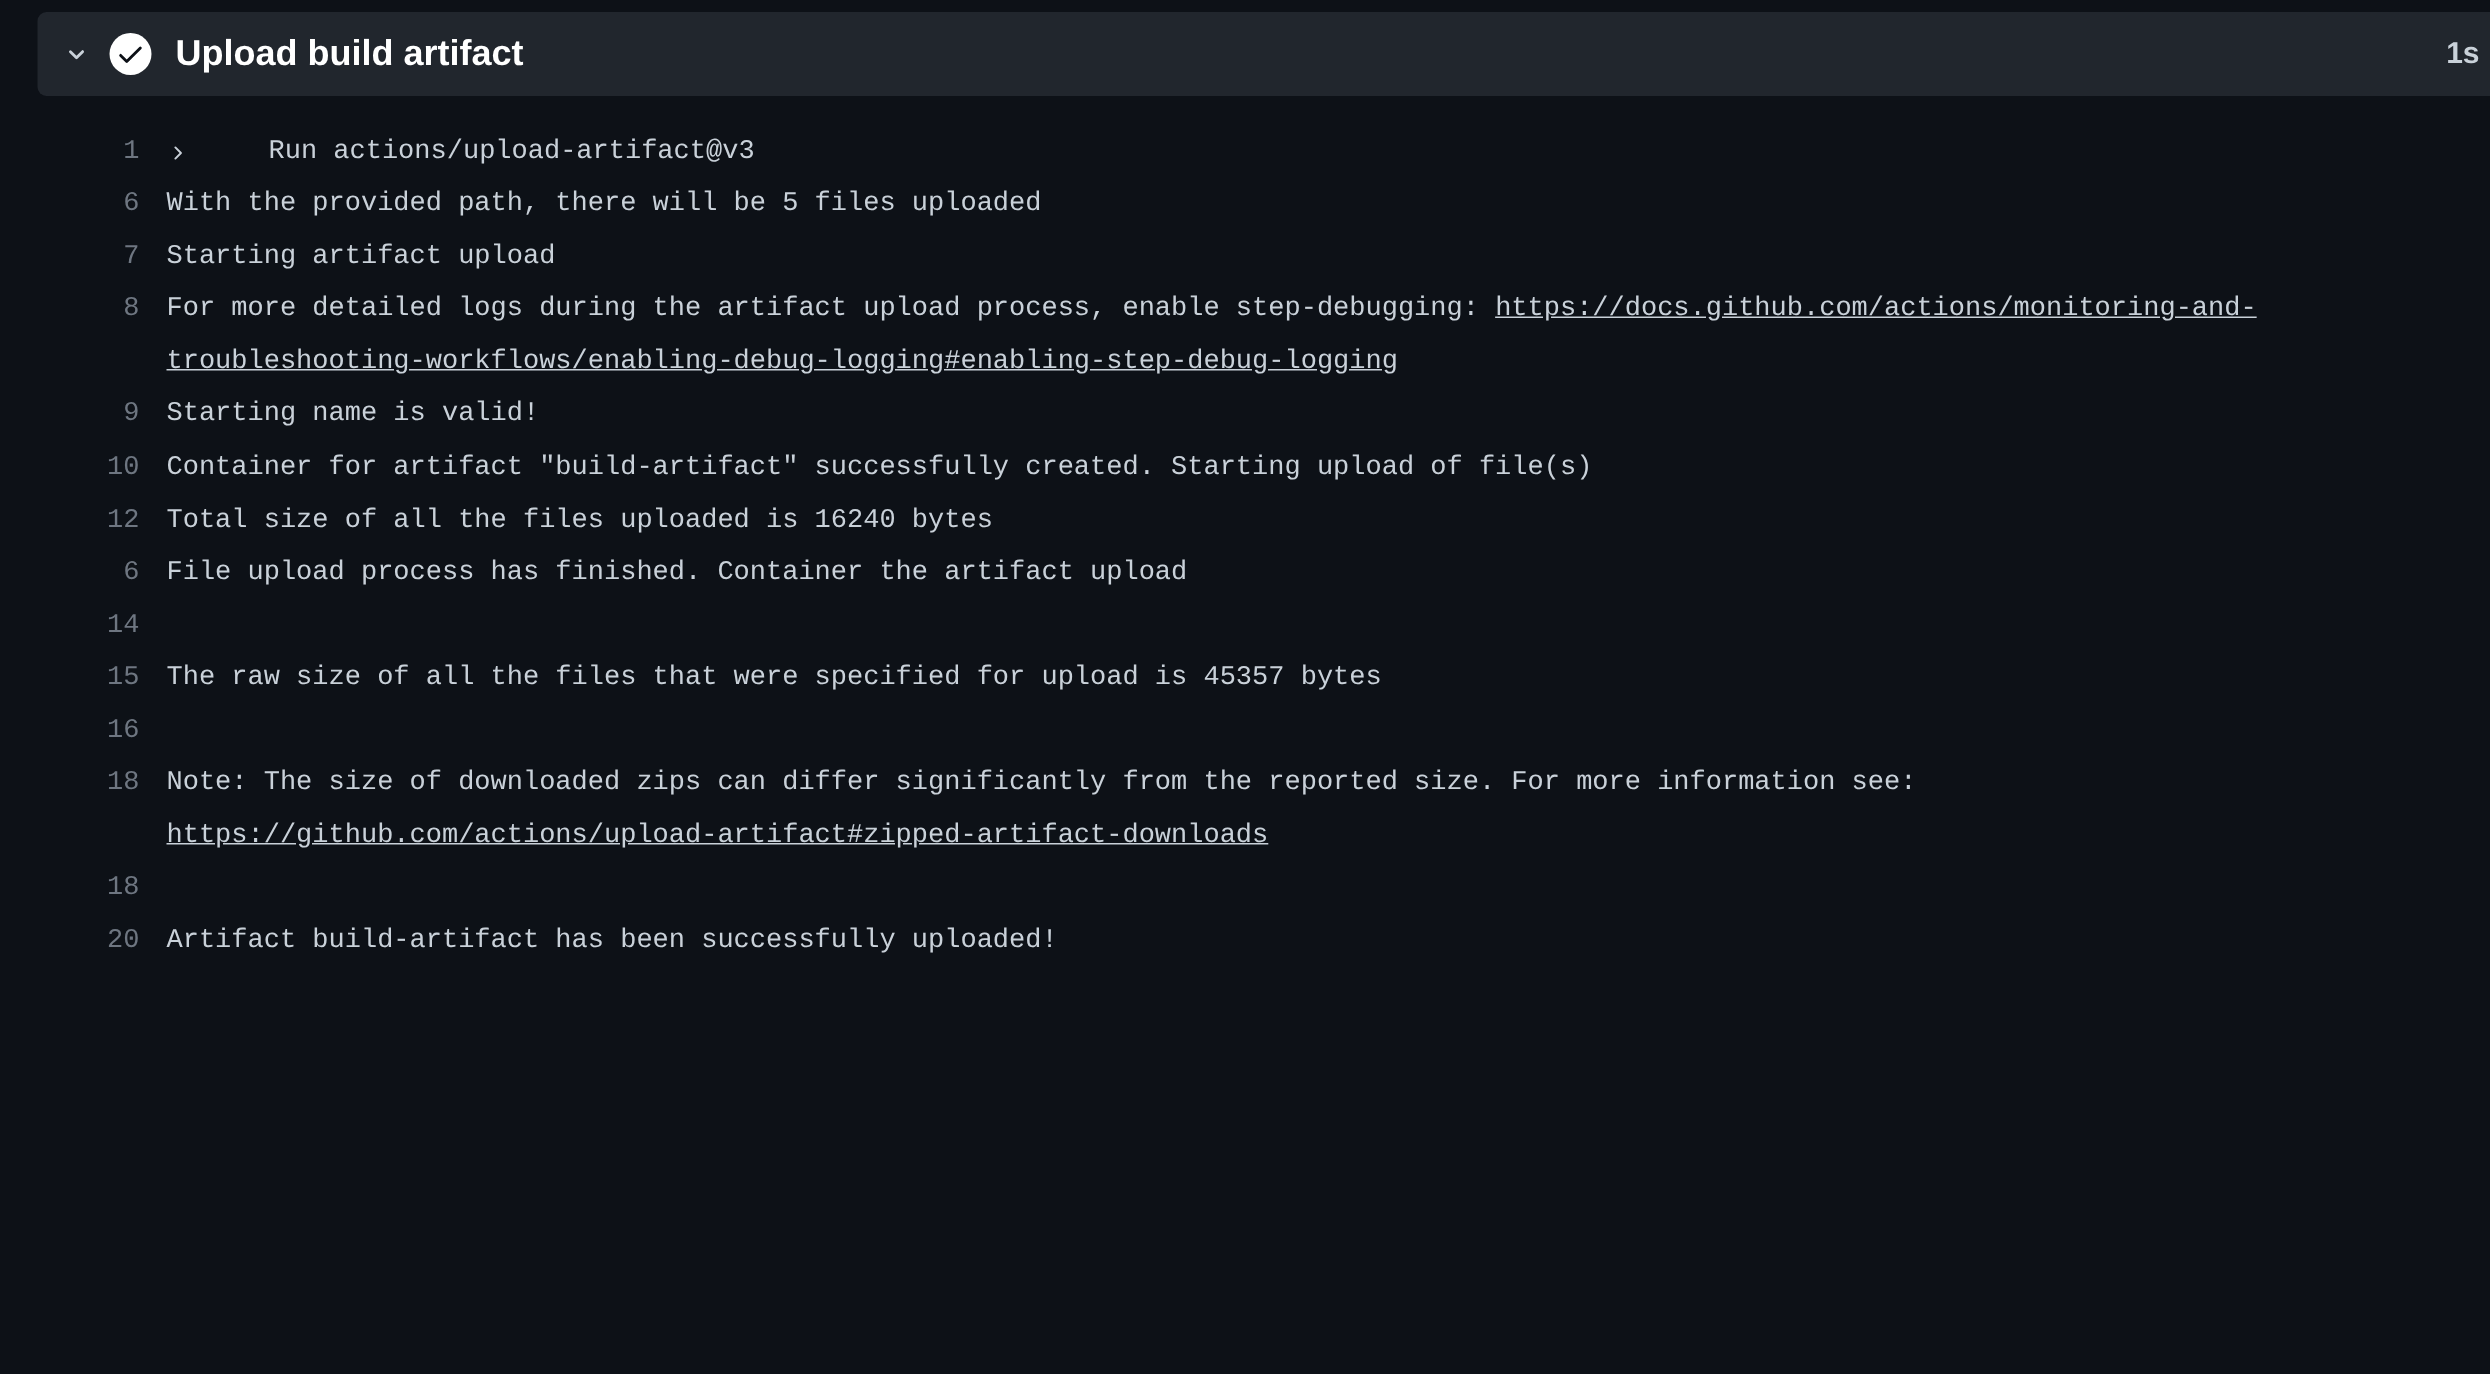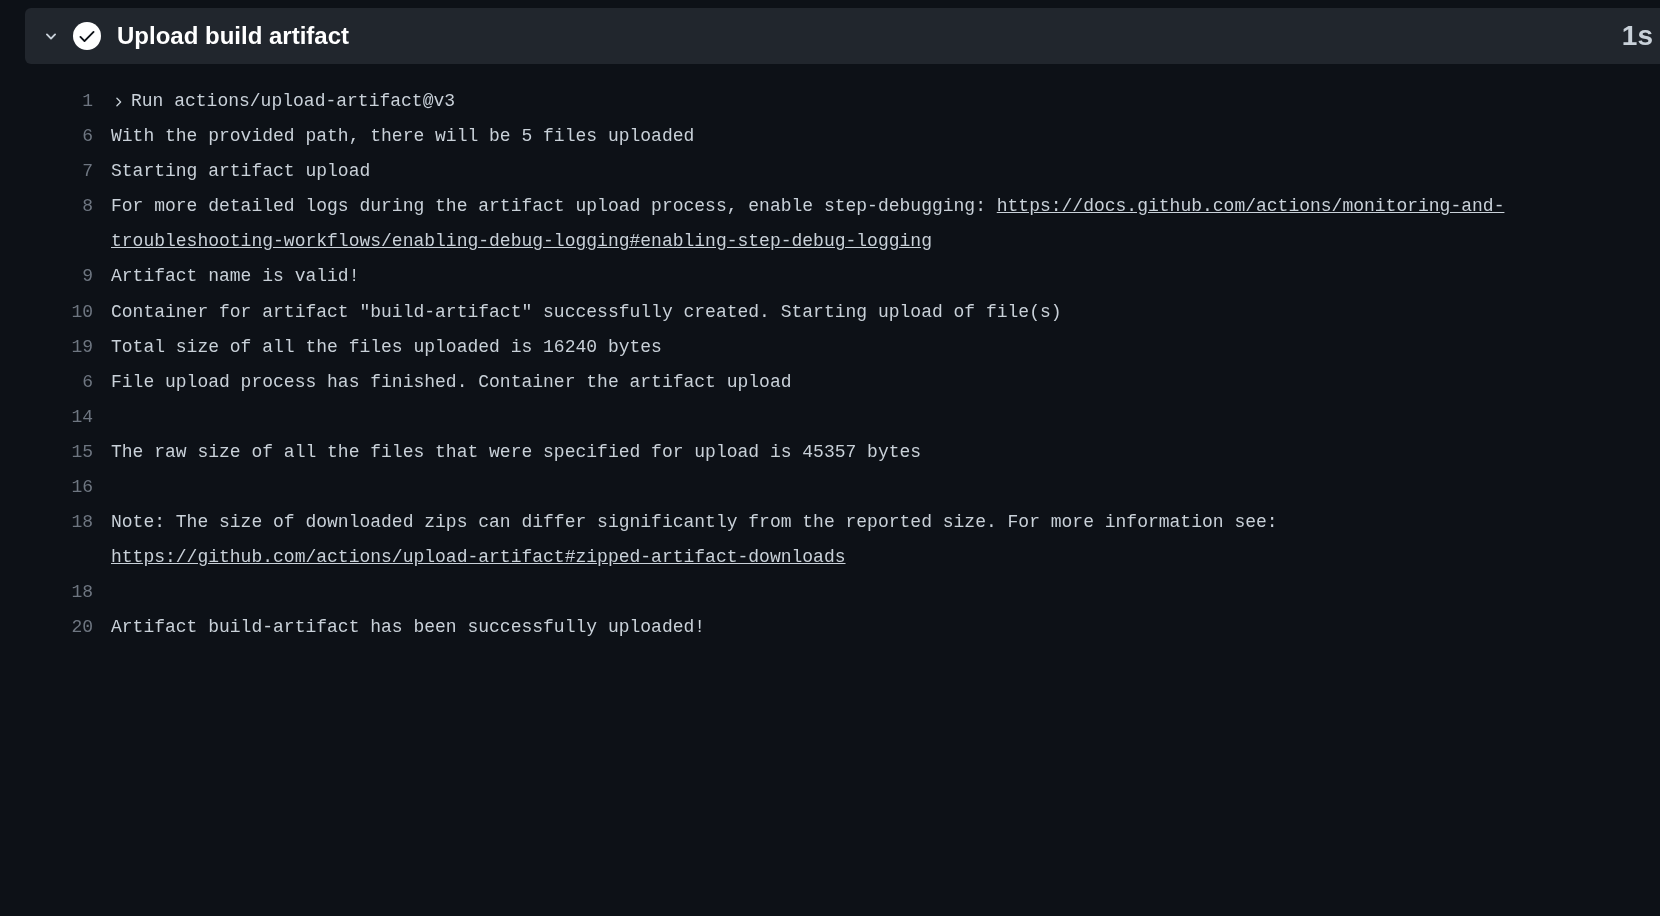--- a/index.html
+++ b/index.html
@@ -4,25 +4,25 @@
 <style>
   html,body{margin:0;padding:0;background:#0d1117;color:#c9d1d9;font-family:-apple-system,BlinkMacSystemFont,"Segoe UI",Helvetica,Arial,sans-serif;}
   *{box-sizing:border-box;}
   .wrap{padding:8px;width:1660px;margin-left:17px;}
   .step-header{background:#21262d;border-radius:6px;display:flex;align-items:center;height:56px;padding:0 16px;}
   .chevron{width:20px;height:20px;display:flex;align-items:center;justify-content:center;margin-right:12px;cursor:pointer;}
   .chevron svg{fill:#c9d1d9;}
   .status-badge{width:28px;height:28px;border-radius:50%;background:#ffffff;display:flex;align-items:center;justify-content:center;margin-right:16px;flex:0 0 auto;}
   .status-badge svg{fill:#0d1117;width:20px;height:20px;}
   .step-title{color:#ffffff;font-size:24px;font-weight:600;flex:1 1 auto;}
-  .step-time{color:#c9d1d9;font-size:28px;font-weight:600;}
+  .step-time{color:#c9d1d9;font-size:20px;font-weight:600;}
   .log-area{padding:20px 16px 0 16px;font-family:ui-monospace,SFMono-Regular,"SF Mono",Menlo,Consolas,"Liberation Mono",monospace;font-size:18px;line-height:1.95;}
   .log-row{display:flex;align-items:flex-start;}
   .ln{flex:0 0 70px;text-align:right;color:#6e7681;padding-right:18px;user-select:none;}
-  .log-content{flex:1 1 auto;color:#c9d1d9;white-space:pre-wrap;word-break:break-word;padding-right:16px;}
+  .log-content{flex:1 1 auto;color:#c9d1d9;white-space:pre-wrap;word-break:break-word;padding-right:16px;gap:48px;}
   .foldable{display:flex;align-items:center;cursor:pointer;}
   .fold-caret{display:inline-block;margin-right:6px;color:#c9d1d9;}
   .fold-caret svg{fill:#c9d1d9;width:14px;height:14px;display:block;}
   .inline-link{color:#c9d1d9;text-decoration:underline;cursor:pointer;}
 </style>
 </head>
 <body>
 
 <div class="wrap">
 
@@ -55,28 +55,28 @@
       <div class="log-row">
         <span class="ln">7</span>
         <span class="log-content">Starting artifact upload</span>
       </div>
       <div class="log-row">
         <span class="ln">8</span>
         <span class="log-content"><span>For more detailed logs during the artifact upload process, enable step-debugging: </span><a class="inline-link">https://docs.github.com/actions/monitoring-and-troubleshooting-workflows/enabling-debug-logging#enabling-step-debug-logging</a></span>
       </div>
       <div class="log-row">
         <span class="ln">9</span>
-        <span class="log-content">Artifact name is valid!</span>
+        <span class="log-content">Starting name is valid!</span>
       </div>
       <div class="log-row">
         <span class="ln">10</span>
         <span class="log-content">Container for artifact "build-artifact" successfully created. Starting upload of file(s)</span>
       </div>
       <div class="log-row">
-        <span class="ln">19</span>
+        <span class="ln">12</span>
         <span class="log-content">Total size of all the files uploaded is 16240 bytes</span>
       </div>
       <div class="log-row">
         <span class="ln">6</span>
         <span class="log-content">File upload process has finished. Container the artifact upload</span>
       </div>
       <div class="log-row">
         <span class="ln">14</span>
         <span class="log-content">&nbsp;</span>
       </div>

